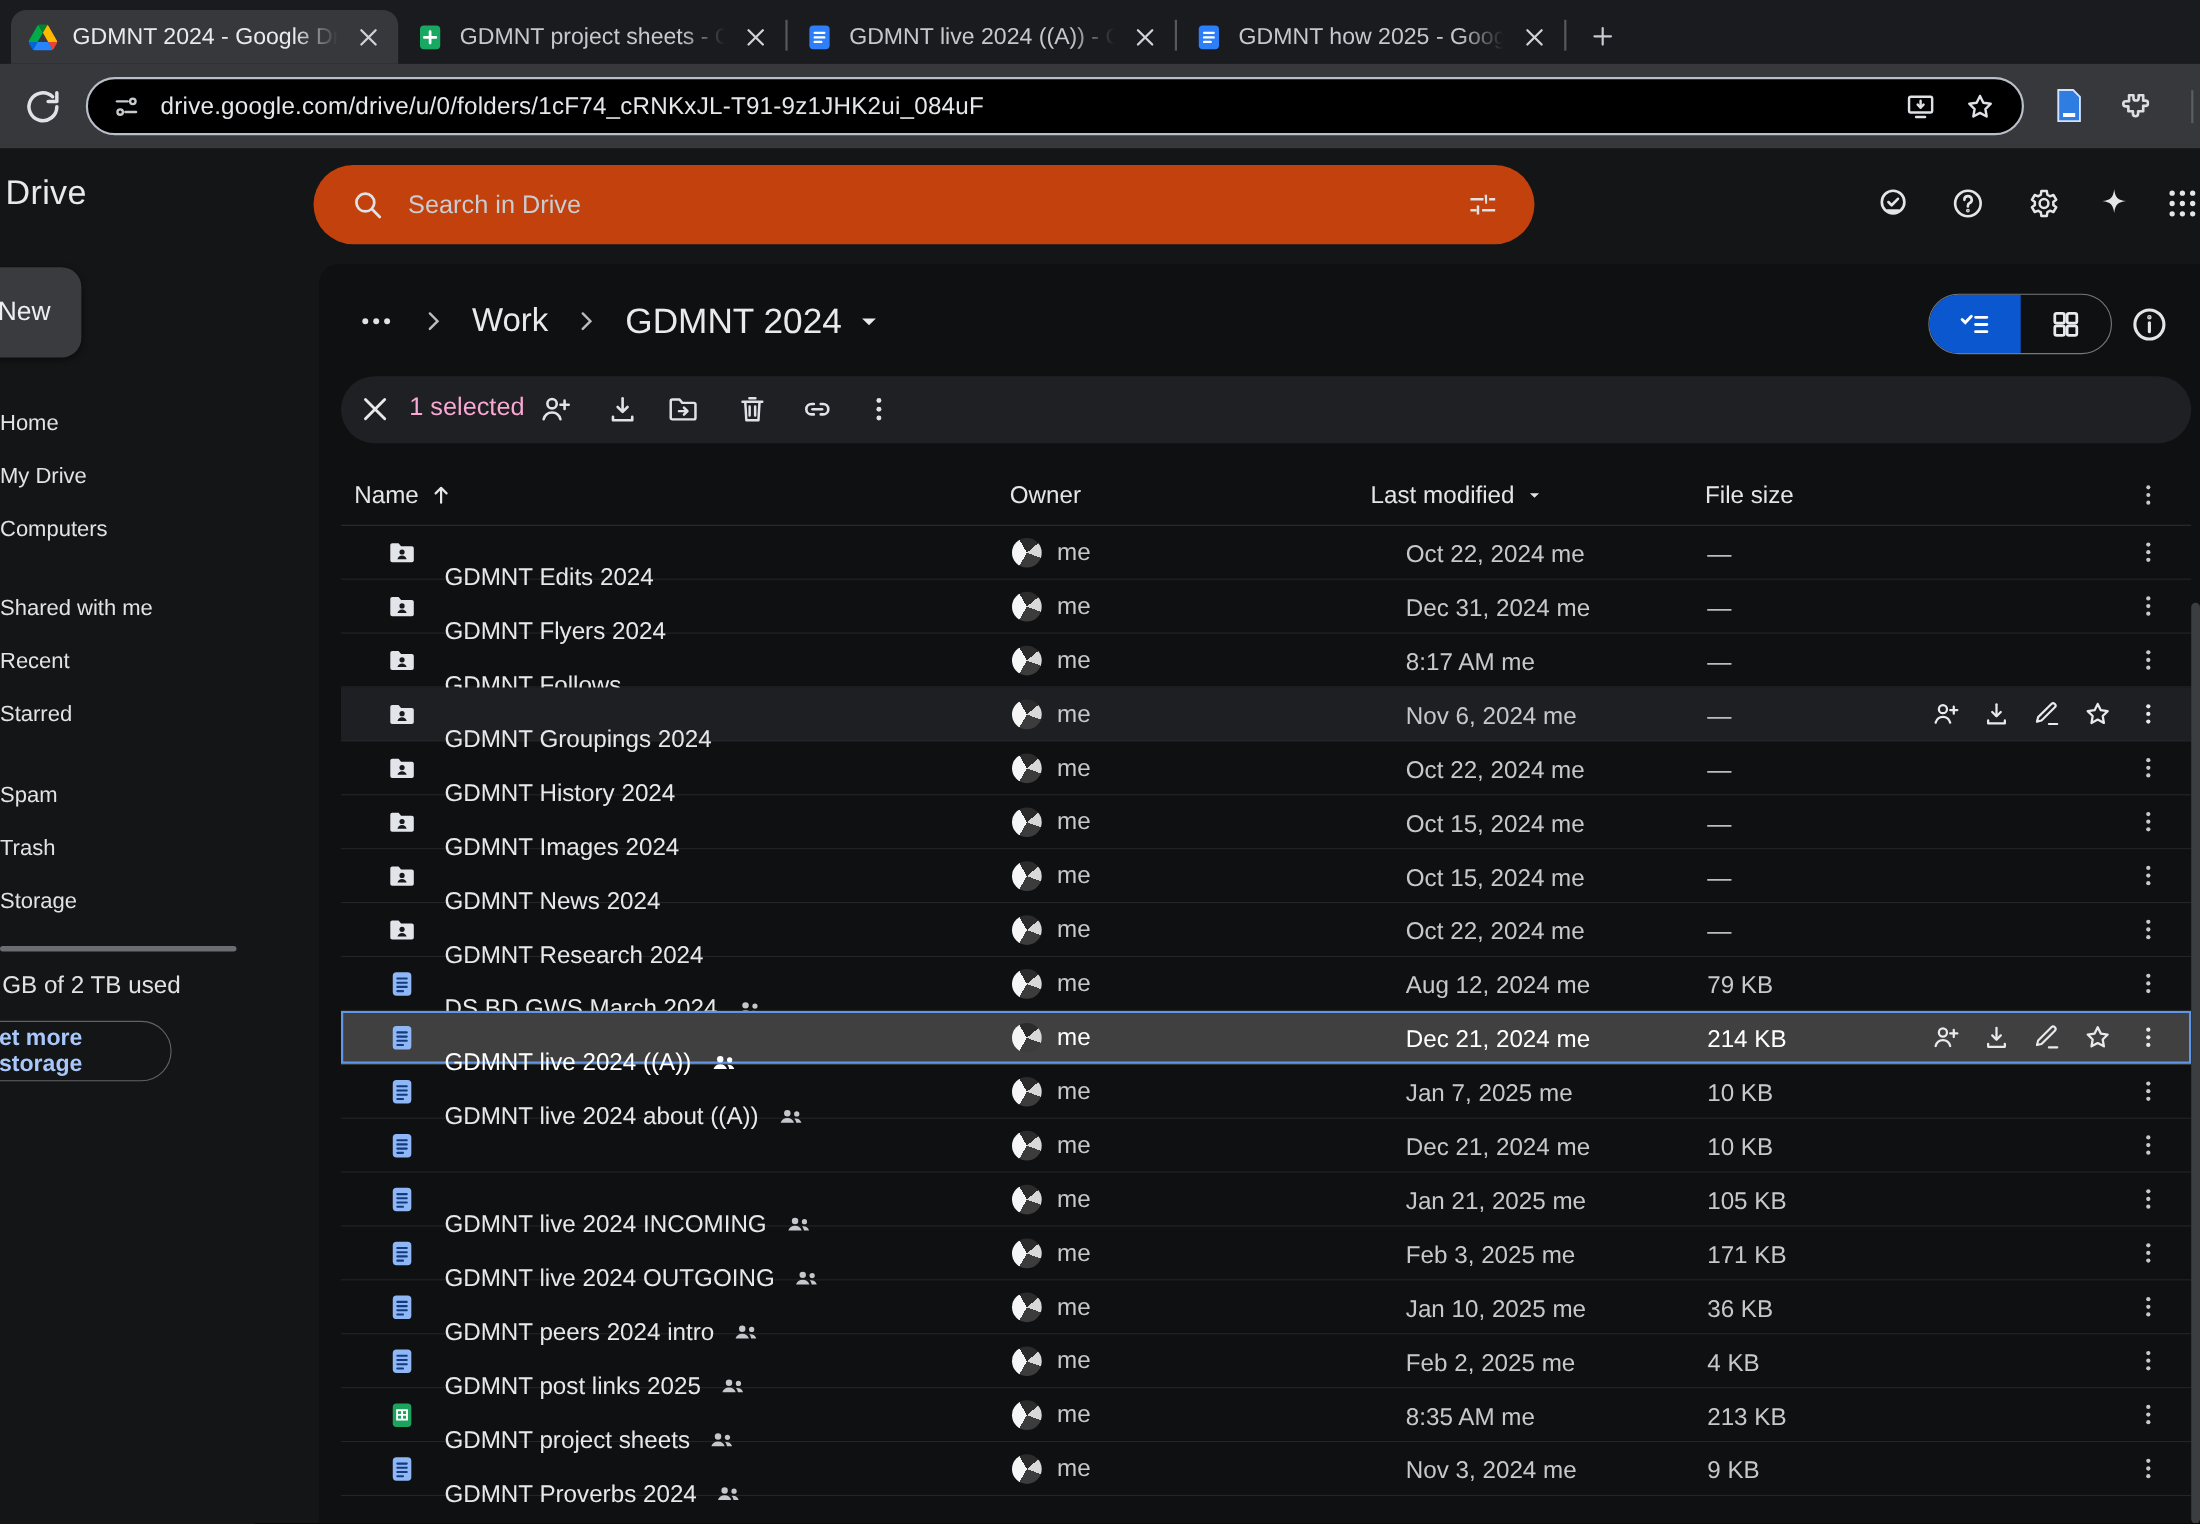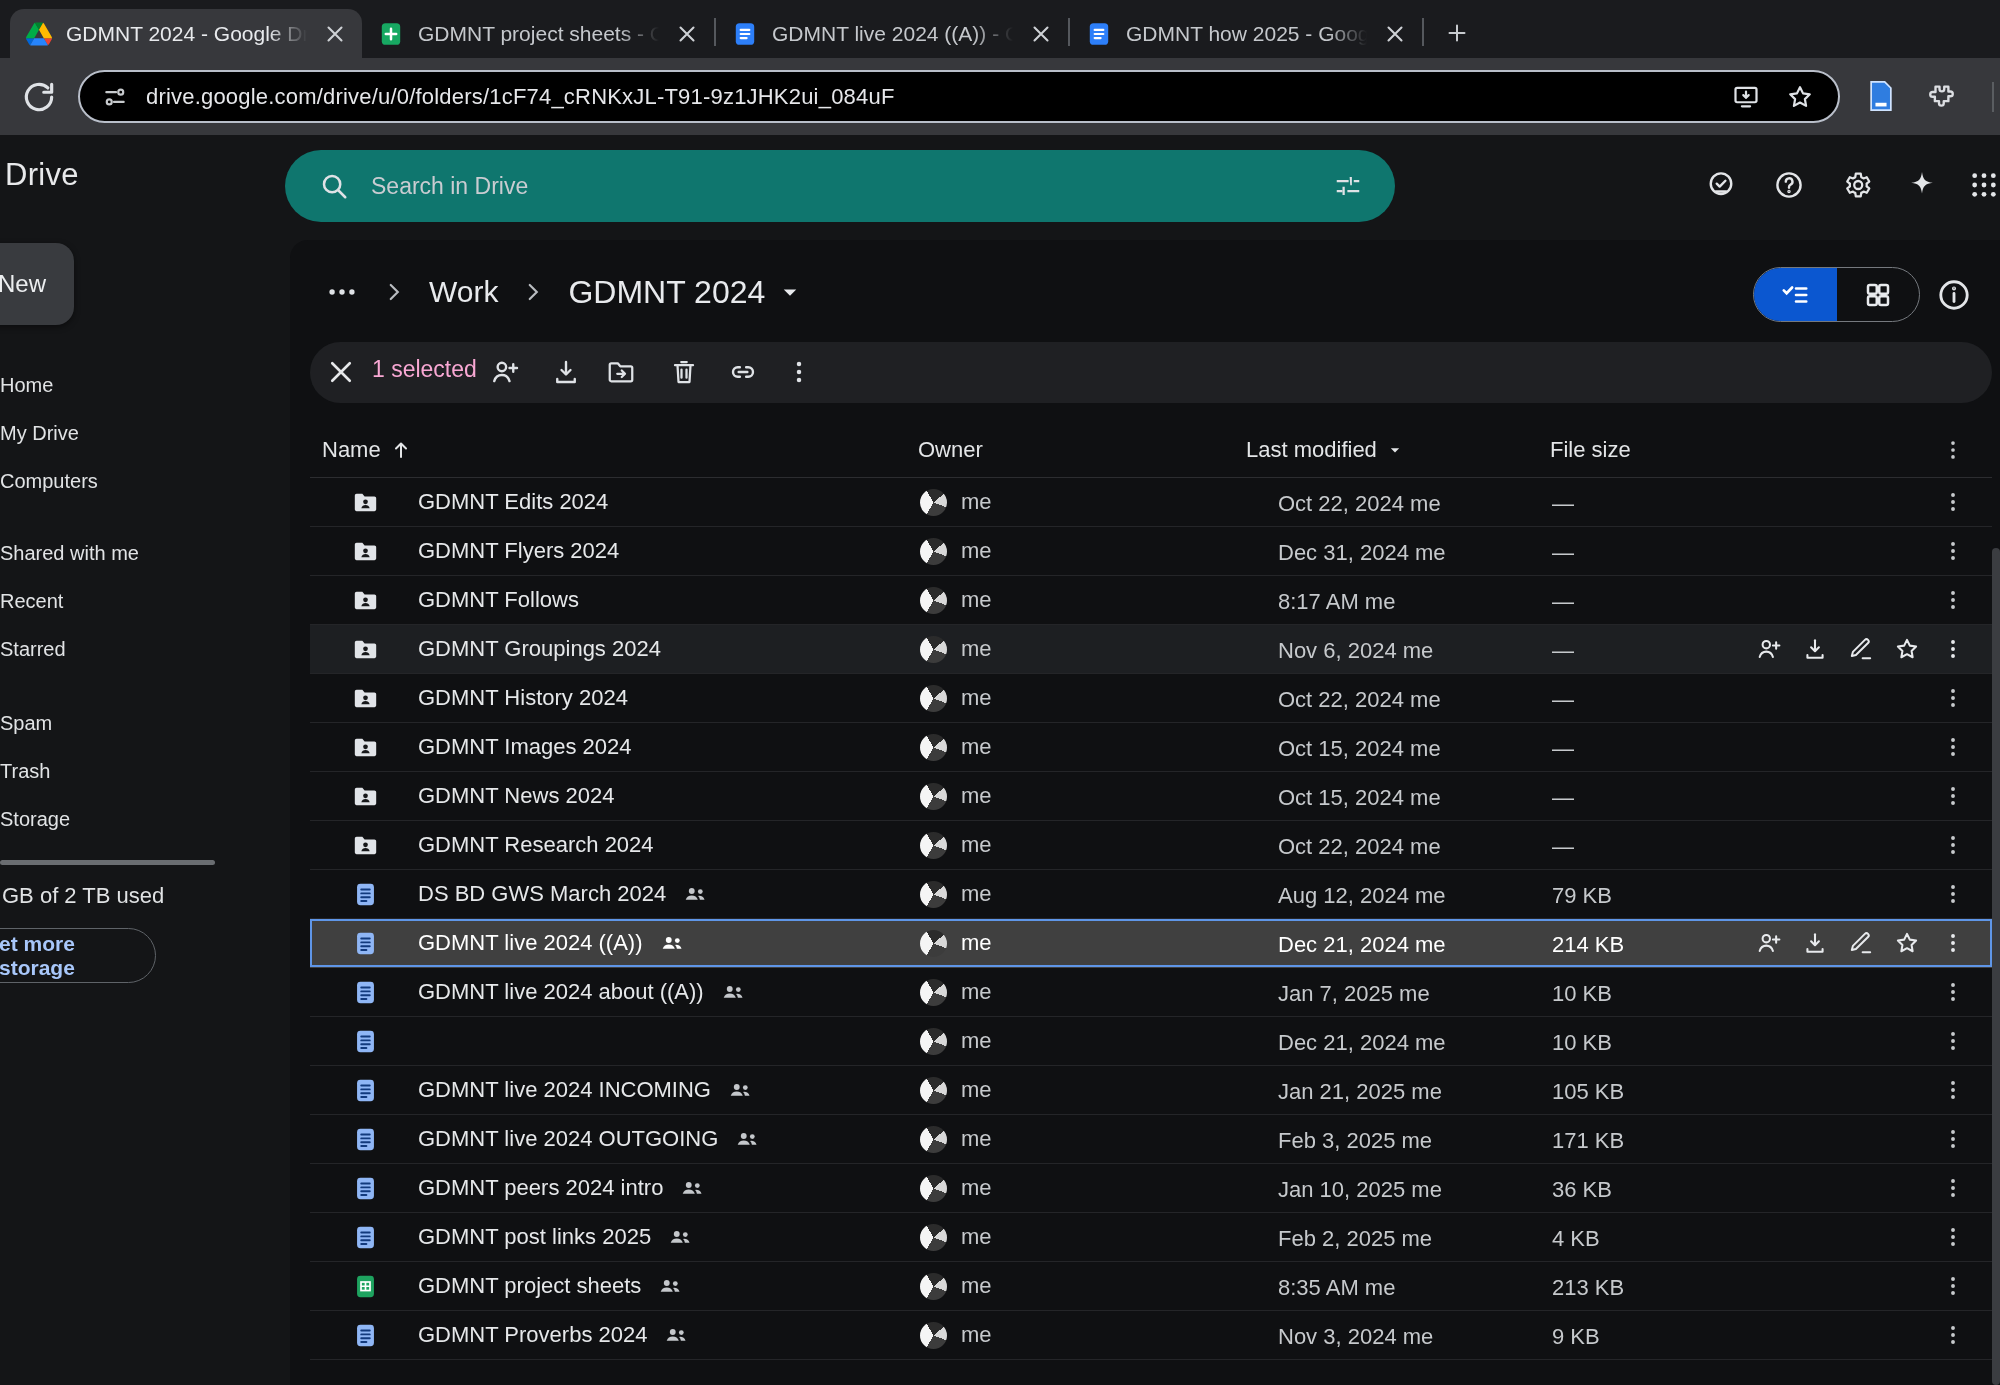--- a/index.html
+++ b/index.html
@@ -43,21 +43,21 @@
                 border-radius:18px; box-shadow:0 2px 6px rgba(0,0,0,.45); display:flex; align-items:center;
                 justify-content:flex-end; padding-right:28px; color:#eceef0; font-size:24px; cursor:pointer; }
   .nav-group { position:absolute; left:0; width:100%; }
   .nav-item { height:48px; display:flex; align-items:center; color:#e1e3e5; font-size:20px; cursor:pointer; }
   .storage-bar { position:absolute; left:0; top:725px; width:215px; height:5px; background:#6a6d71; border-radius:3px; }
   .storage-text { position:absolute; left:2px; top:748px; font-size:22px; color:#e0e2e4; }
   .storage-button { position:absolute; left:-32px; top:793px; width:188px; height:55px; border:1.5px solid #5f6368;
                     border-radius:28px; display:flex; align-items:center; padding-left:30px; color:#a8c7fa;
                     font-size:21px; font-weight:700; cursor:pointer; }
 
-  .search-pill { position:absolute; left:285px; top:15px; width:1110px; height:72px; background:#0f766e;
+  .search-pill { position:absolute; left:285px; top:15px; width:1110px; height:72px; background:#c2410c;
                  border-radius:36px; display:flex; align-items:center; }
   .search-icon { width:30px; height:30px; margin:0 22px 0 34px; color:#dfe2e6; flex:none; }
   .search-placeholder { font-size:23px; color:#c9ccd1; }
   .search-tune-icon { position:absolute; right:32px; top:21px; width:30px; height:30px; color:#dfe2e6; }
 
   .header-icons { position:absolute; right:0; top:20px; height:60px; }
   .hicon { position:absolute; top:14px; width:32px; height:32px; color:#e3e5e8; cursor:pointer; }
 
   
   .content { position:absolute; left:290px; top:105px; right:0; bottom:0; background:#0f1012;
@@ -87,21 +87,21 @@
                   color:#e3e5e7; font-size:22px; }
   .th { position:absolute; top:12px; display:flex; align-items:center; gap:8px; cursor:pointer; }
   .th svg { width:24px; height:24px; }
   .th-menu { position:absolute; right:26px; top:12px; width:26px; height:26px; color:#c7cacd; cursor:pointer; }
 
   .rows { position:absolute; left:20px; right:8px; top:238px; }
   .row { position:relative; height:49px; border-bottom:1px solid #242528; cursor:pointer; }
   .row.hover { background:#1d1f22; }
   .row.selected { background:#404040; box-shadow:inset 0 0 0 2px #5f96e8; border-bottom-color:transparent; }
   .file-icon { position:absolute; left:42px; top:11px; width:27px; height:27px; }
-  .name-wrap { position:absolute; left:94px; top:0; height:100%; display:flex; align-items:center; gap:16px;margin-left:14px; }
+  .name-wrap { position:absolute; left:94px; top:12px; height:100%; display:flex; align-items:flex-end; gap:16px; }
   .row-name { font-size:22px; color:#e6e8ea; white-space:nowrap; }
   .shared-icon { width:26px; height:26px; color:#c4c7cb; }
   .owner-wrap { position:absolute; left:610px; top:0; height:100%; display:flex; align-items:center; gap:14px; }
   .avatar { width:27px; height:27px; border-radius:50%; flex:none;
             background:conic-gradient(from 210deg,#f5f5f5 0 120deg,#2b2b2b 120deg 200deg,#d8d8d8 200deg 260deg,#3c3c3c 260deg 360deg); }
   .row-owner, .row-modified, .row-size { font-size:22px; color:#c6c9cc; white-space:nowrap;text-align:center; }
   .row-modified { position:absolute; left:968px; top:13px; }
   .row-size { position:absolute; left:1242px; top:13px; }
   .row.selected .row-name, .row.selected .row-owner, .row.selected .row-modified,
   .row.selected .row-size, .row.selected .shared-icon { color:#fff; }

